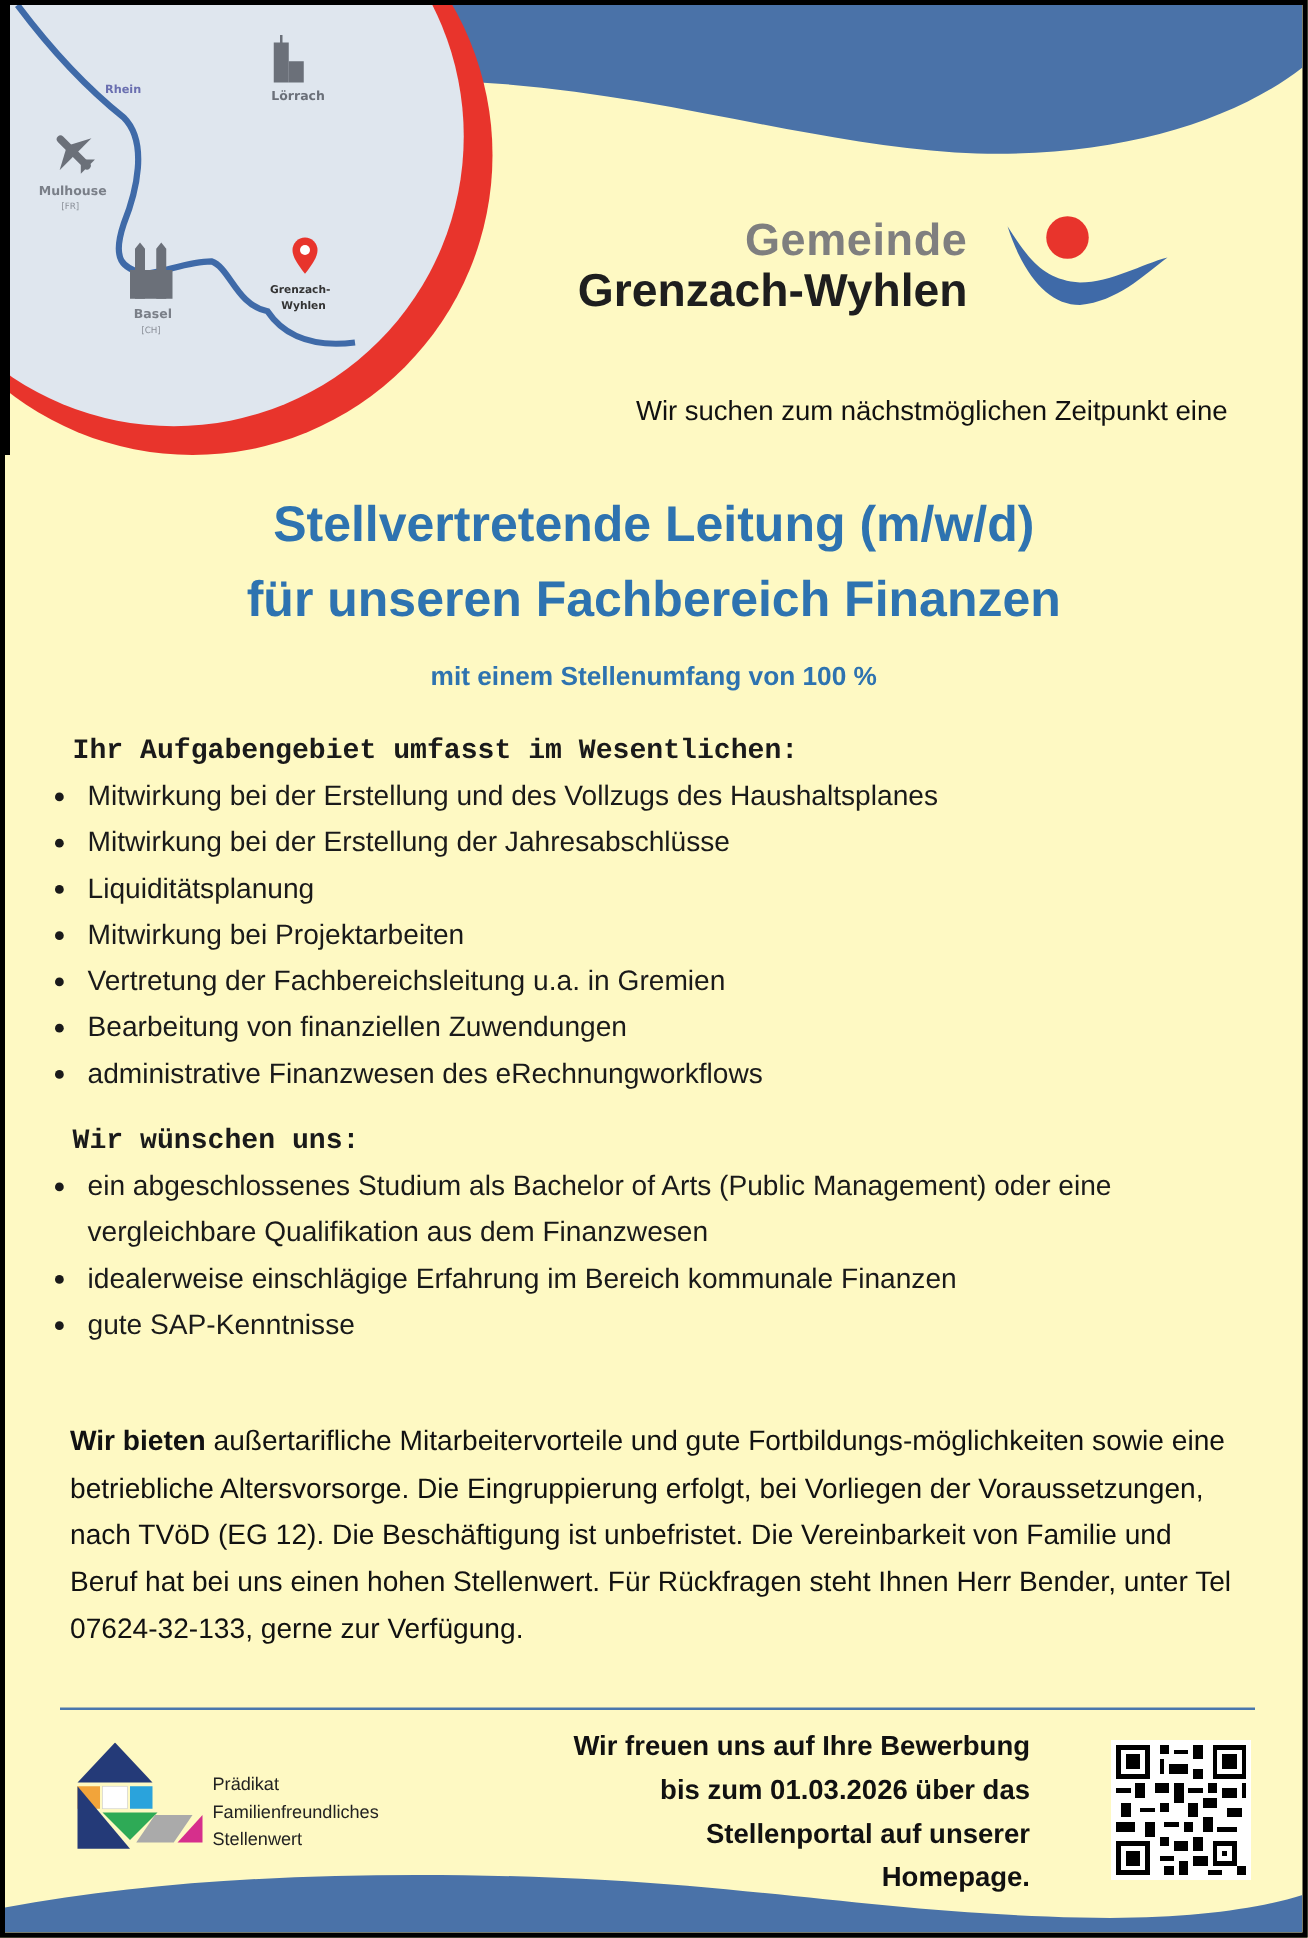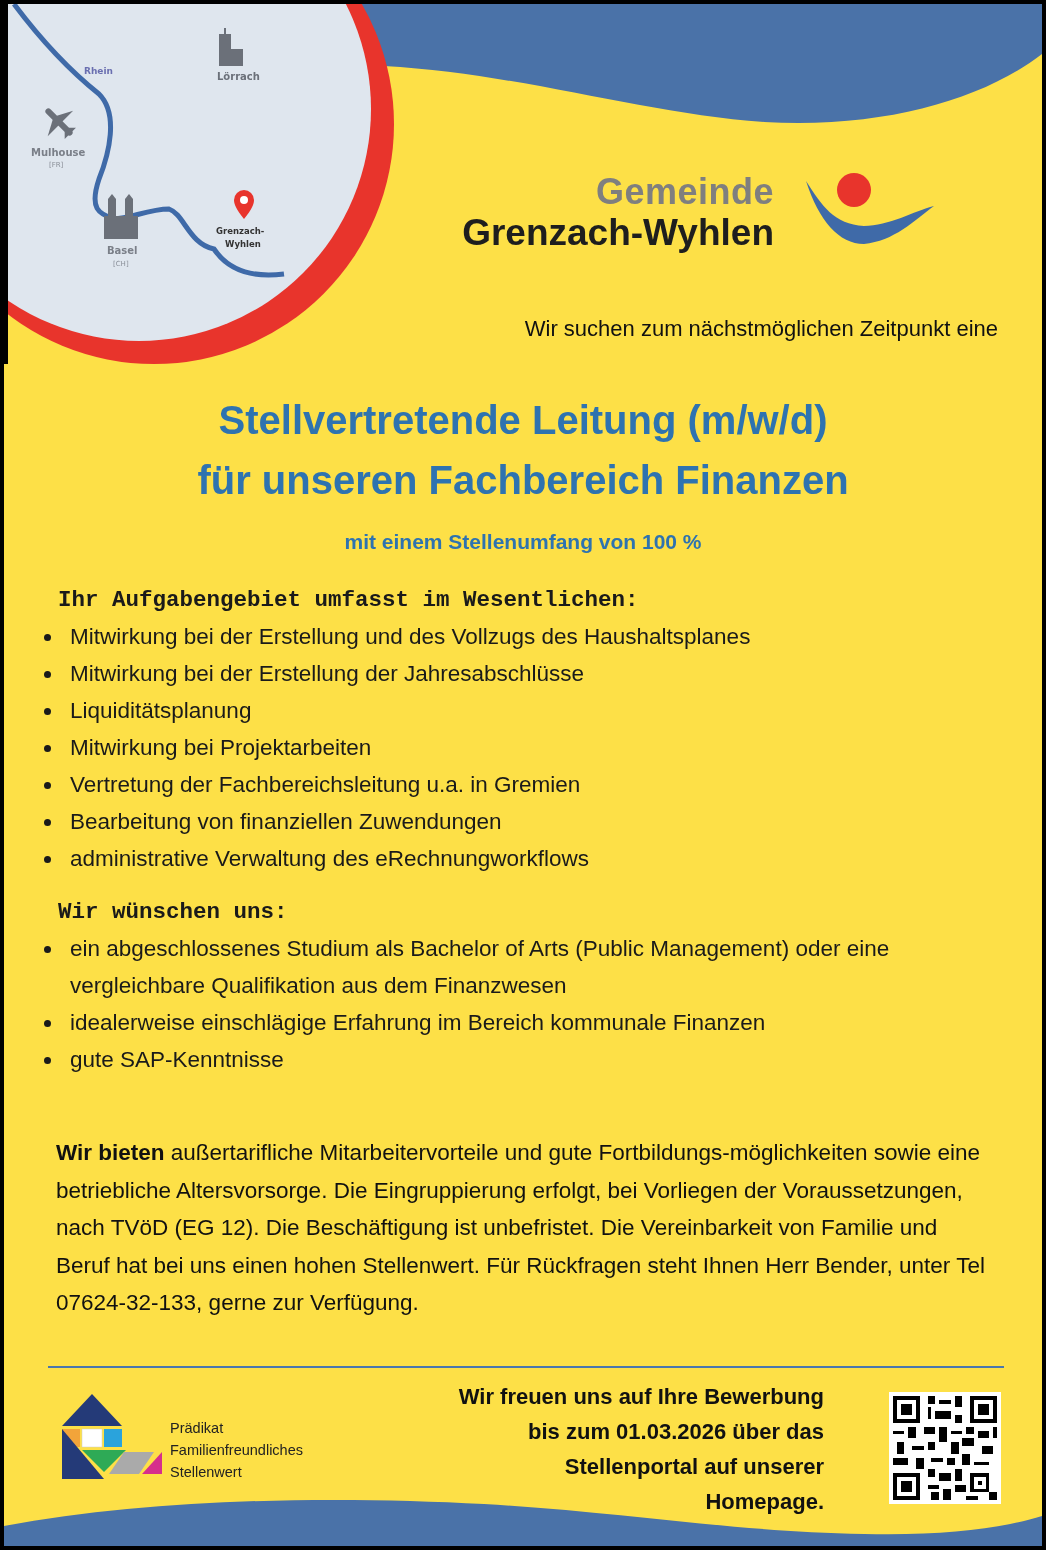--- a/index.html
+++ b/index.html
@@ -1,28 +1,28 @@
 <!DOCTYPE html>
 <html><head>
 <meta charset="utf-8">
 <style>
   html, body { margin: 0; padding: 0; background: #000; }
   body { width: 1046px; height: 1550px; position: relative; overflow: hidden; }
   .page {
     position: absolute; left: 4px; top: 4px; width: 1038px; height: 1542px;
-    background: #fde047; overflow: hidden;
+    background: #fef9c3; overflow: hidden;
     font-family: "Liberation Sans", "DejaVu Sans", sans-serif; color: #1a1a1a;
   }
   .top-wave { position: absolute; left: 0; top: 0; }
   .map { position: absolute; left: 0; top: 0; }
   .logo-text { position: absolute; right: 268px; top: 168px; text-align: right; }
   .logo-gemeinde { font-size: 36px; color: #7f7f7f; font-weight: bold; line-height: 40px; letter-spacing: 0.5px; }
   .logo-name { font-size: 37px; color: #1e1e1e; font-weight: bold; line-height: 42px; }
   .logo-mark { position: absolute; left: 800px; top: 162px; }
-  .intro { position: absolute; left: 0; right: 44px; top: 312px; text-align: right; font-size: 22px; color: #111; }
+  .intro { position: absolute; left: 0; right: 60px; top: 312px; text-align: right; font-size: 22px; color: #111; }
   .title { position: absolute; left: 0; right: 0; top: 386px; text-align: center; color: #2e73b0; font-weight: bold; }
   .title .l1, .title .l2 { font-size: 40px; line-height: 60px; }
   .title .sub { font-size: 21px; line-height: 32px; margin-top: 16px; }
   .section { position: absolute; left: 30px; right: 30px; font-size: 22.5px; line-height: 37px; color: #1a1a1a; }
   .section h3 { margin: 0 0 0 24px; font-size: 22.5px; font-weight: bold; line-height: 36px; font-family: Liberation Mono, monospace; }
   .section ul { margin: 0; padding: 0; list-style: none; }
   .section li { position: relative; padding-left: 36px; }
   .section li::before { content: ""; position: absolute; left: 10px; top: 16px; width: 7px; height: 7px; background: #1a1a1a; border-radius: 50%; }
   .offer { position: absolute; left: 52px; right: 48px; top: 1130px; font-size: 22.5px; line-height: 37.5px; color: #111; }
   .offer b { font-weight: bold; }
@@ -99,21 +99,21 @@
 
   <div class="section" style="top:578px;">
     <h3>Ihr Aufgabengebiet umfasst im Wesentlichen:</h3>
     <ul>
       <li>Mitwirkung bei der Erstellung und des Vollzugs des Haushaltsplanes</li>
       <li>Mitwirkung bei der Erstellung der Jahresabschlüsse</li>
       <li>Liquiditätsplanung</li>
       <li>Mitwirkung bei Projektarbeiten</li>
       <li>Vertretung der Fachbereichsleitung u.a. in Gremien</li>
       <li>Bearbeitung von finanziellen Zuwendungen</li>
-      <li>administrative Verwaltung des eRechnungworkflows</li>
+      <li>administrative Finanzwesen des eRechnungworkflows</li>
     </ul>
   </div>
 
   <div class="section" style="top:890px; right:40px;">
     <h3>Wir wünschen uns:</h3>
     <ul>
       <li>ein abgeschlossenes Studium als Bachelor of Arts (Public Management) oder eine vergleichbare Qualifikation aus dem Finanzwesen</li>
       <li>idealerweise einschlägige Erfahrung im Bereich kommunale Finanzen</li>
       <li>gute SAP-Kenntnisse</li>
     </ul>

